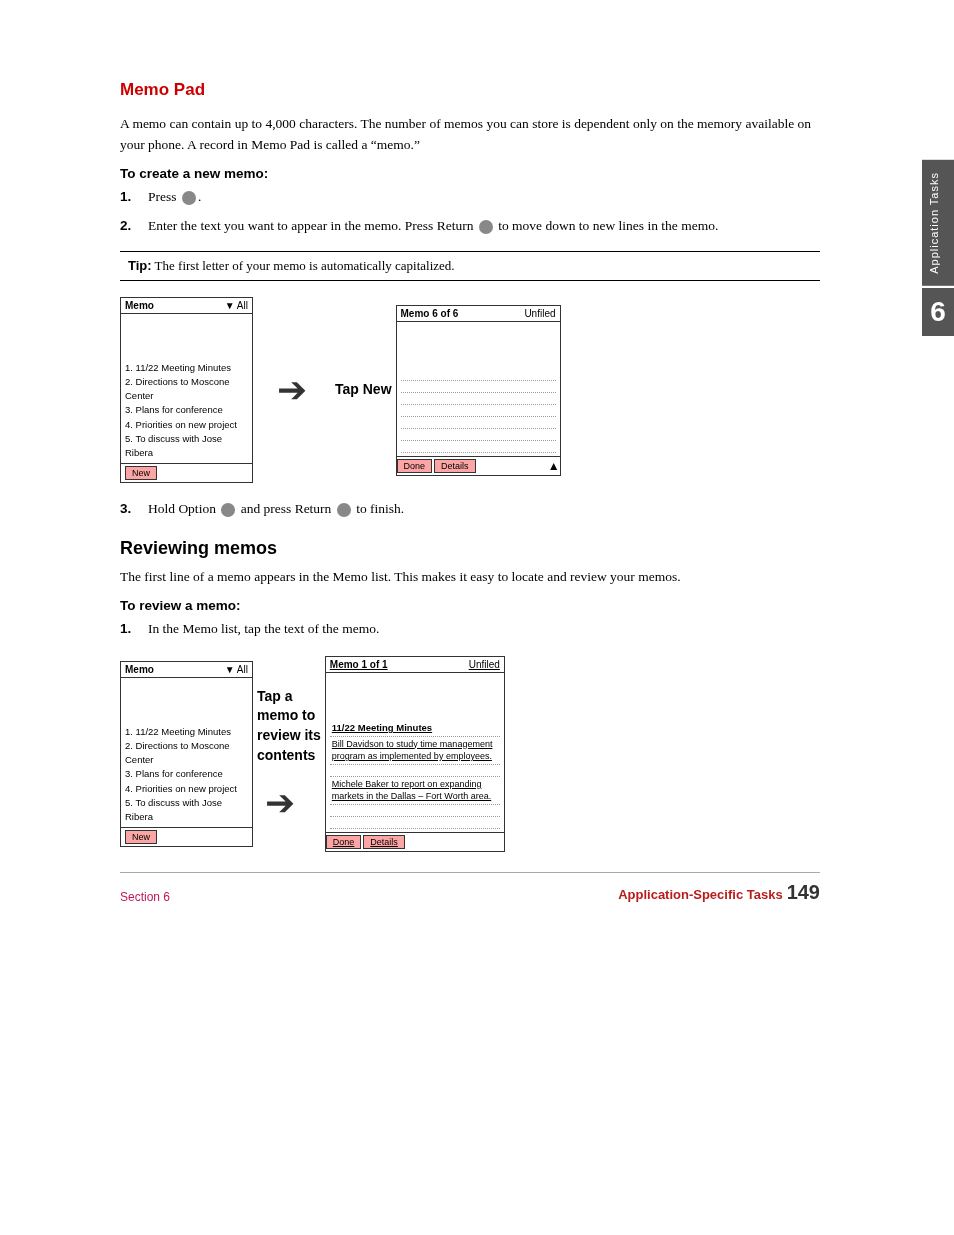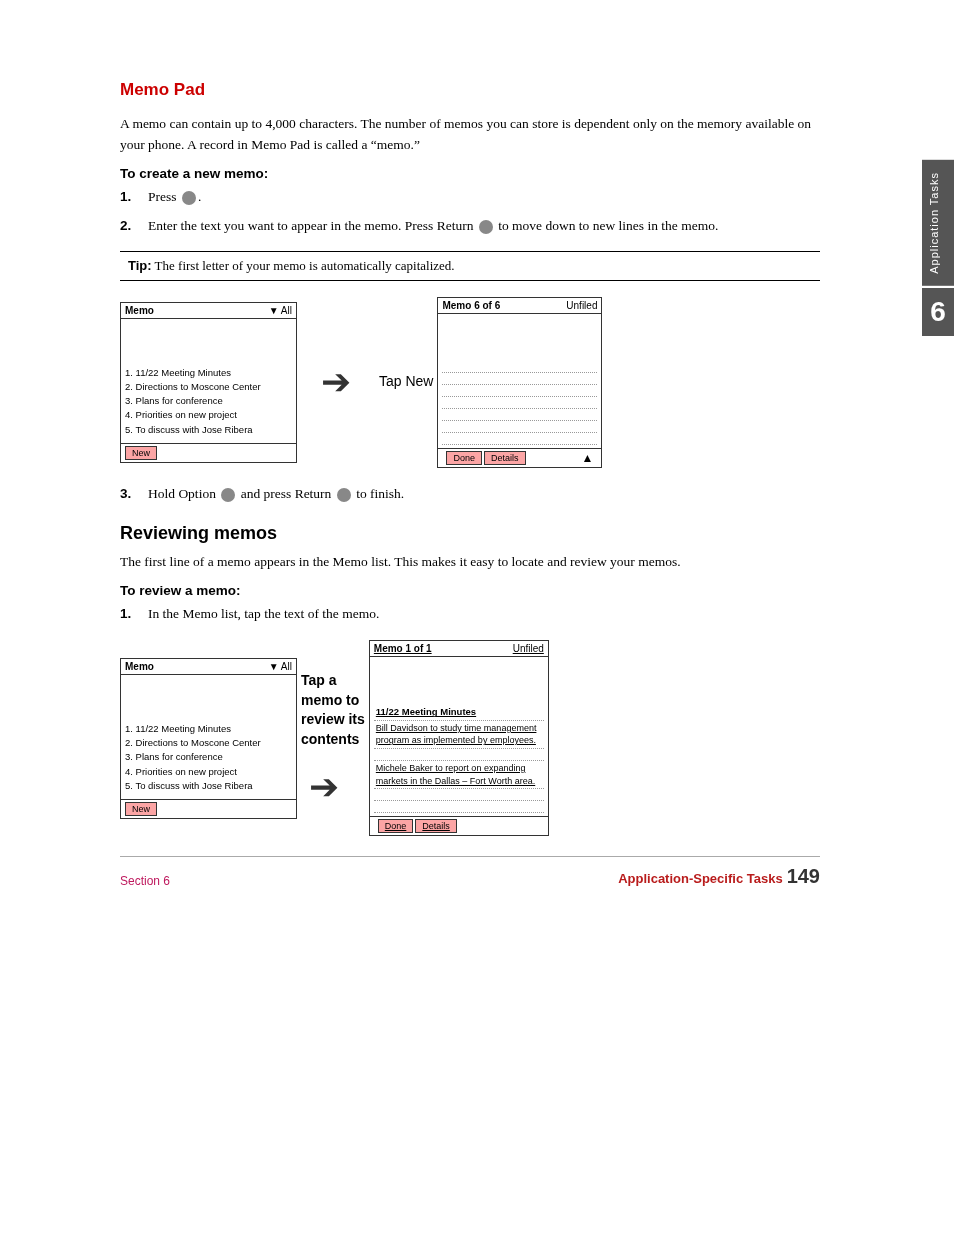--- a/index.html
+++ b/index.html
@@ -129,21 +129,21 @@
     }
 
     .screen-box {
       border: 1.5px solid #333;
       background: #fff;
       font-size: 10px;
       font-family: Arial, sans-serif;
     }
 
     .screen-list {
-      width: 177px;
+      width: 133px;
     }
 
     .screen-memo {
       width: 165px;
     }
 
     .screen-header {
       display: flex;
       justify-content: space-between;
       align-items: center;
@@ -216,21 +216,21 @@
       text-align: left;
       margin-left: 8px;
       line-height: 1.4;
       align-self: center;
     }
 
     .memo-footer {
       display: flex;
       justify-content: space-between;
       align-items: flex-end;
-      padding: 2px 8px;
+      padding: 2px 0;
       border-top: 1px solid #333;
     }
 
     .footer-btns {
       display: flex;
       gap: 2px;
     }
 
     .up-arrow {
       font-size: 12px;
@@ -337,21 +337,21 @@
         <div class="screen-footer">
           <button class="screen-btn">New</button>
         </div>
       </div>
 
       <div style="display:flex; flex-direction:column; align-items:flex-start; margin: 0 4px;">
         <div style="display:flex; align-items:center;">
           <div class="arrow-box">
             <span style="font-size:36px; color:#333; line-height:1;">➔</span>
           </div>
-          <span class="tap-label" style="font-size:14px; font-weight:normal; font-family:Arial,sans-serif;">Tap New</span>
+          <span class="tap-label" style="font-size:14px; font-weight:bold; font-family:Arial,sans-serif;">Tap New</span>
         </div>
       </div>
 
       <div class="screen-box screen-memo">
         <div class="screen-header">
           <span class="screen-header-left">Memo 6 of 6</span>
           <span class="screen-header-right">Unfiled</span>
         </div>
         <div class="screen-body">
           <div class="memo-line"></div>

